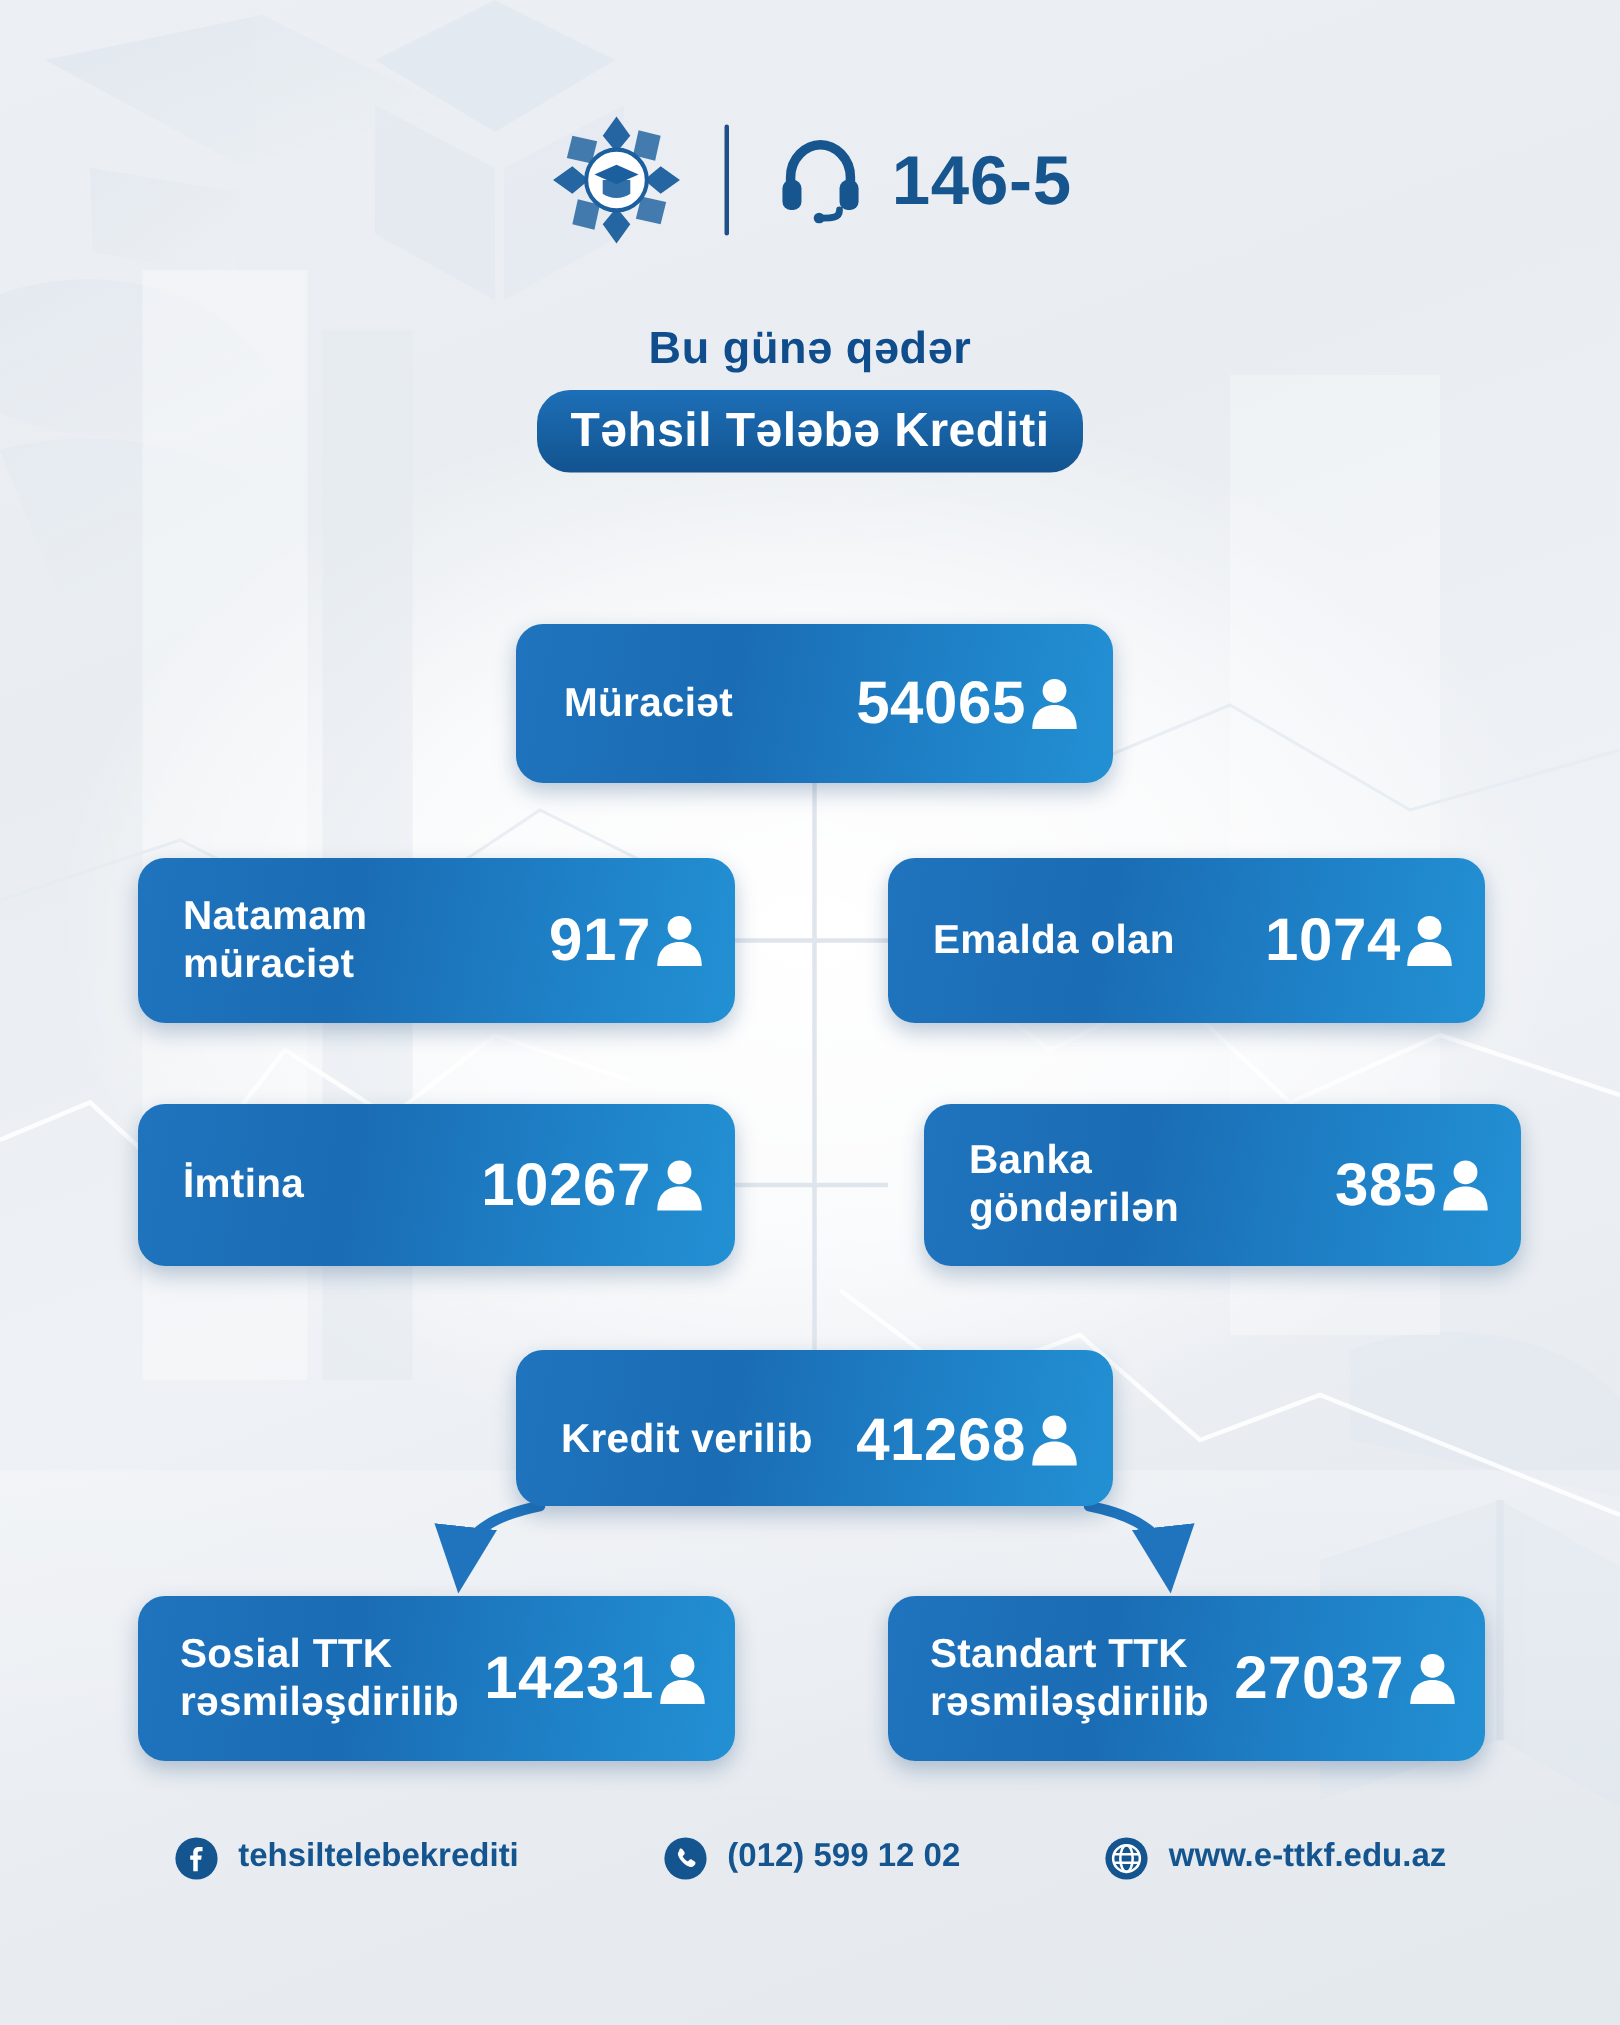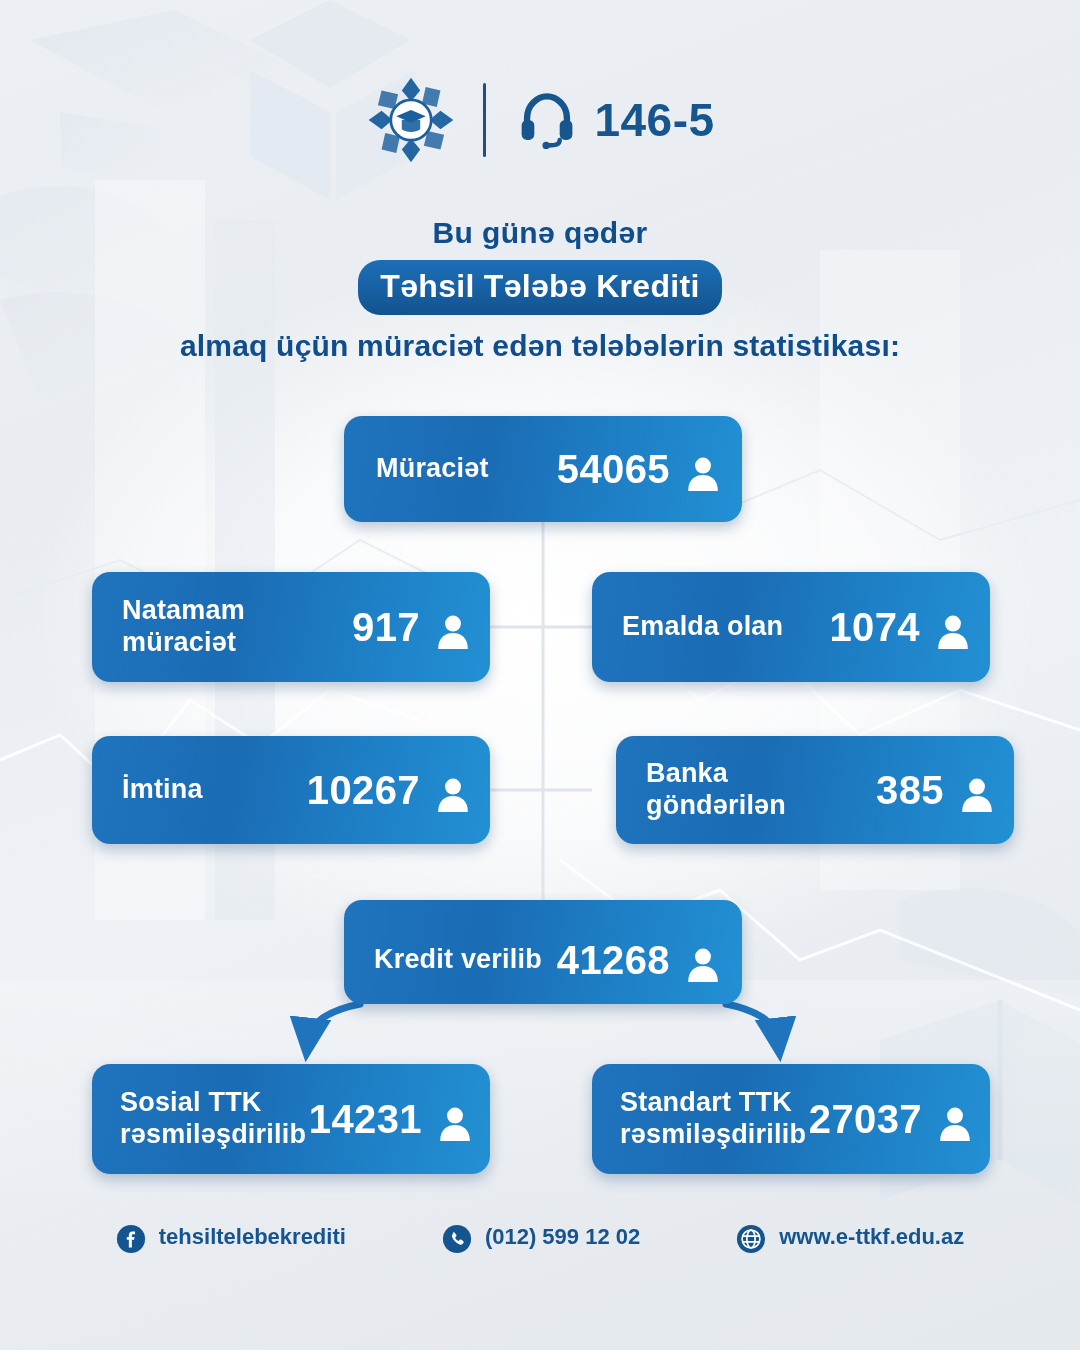--- a/index.html
+++ b/index.html
@@ -114,22 +114,22 @@
     font-size: 27px;
     font-weight: 700;
     line-height: 1.18;
     letter-spacing: 0.2px;
   }
   .box .value {
     font-size: 40px;
     font-weight: 700;
     letter-spacing: 0.4px;
     display: flex;
-    align-items: flex-end;
-    gap: 16px;
+    align-items: center;
+    gap: 2px;
   }
   .person {
     width: 34px;
     height: 36px;
     display: inline-block;
     vertical-align: middle;
   }
 
   .box.muraciet {
     left: 344px; top: 416px; width: 398px; height: 106px;
@@ -288,21 +288,20 @@
       </svg>
     </div>
     <div class="hotline">146-5</div>
   </div>
 
   <div class="title-wrap">
     <div class="title-line1">Bu günə qədər</div>
     <div class="title-badge-row">
       <span class="title-badge">Təhsil Tələbə Krediti</span>
     </div>
-    <div class="title-line3">almaq üçün müraciət edən tələbələrin statistikası:</div>
   </div>
 
   <svg class="connectors" width="1080" height="1350" viewBox="0 0 1080 1350">
     <defs>
       <marker id="arrowhead" markerWidth="7" markerHeight="7" refX="3.2" refY="3" orient="auto">
         <path d="M0,0 L6.4,3 L0,6 Z" fill="#1f74bd"></path>
       </marker>
     </defs>
 
     <path d="M543 522 L543 900" stroke="#dfe5ec" stroke-width="3" fill="none"></path>

